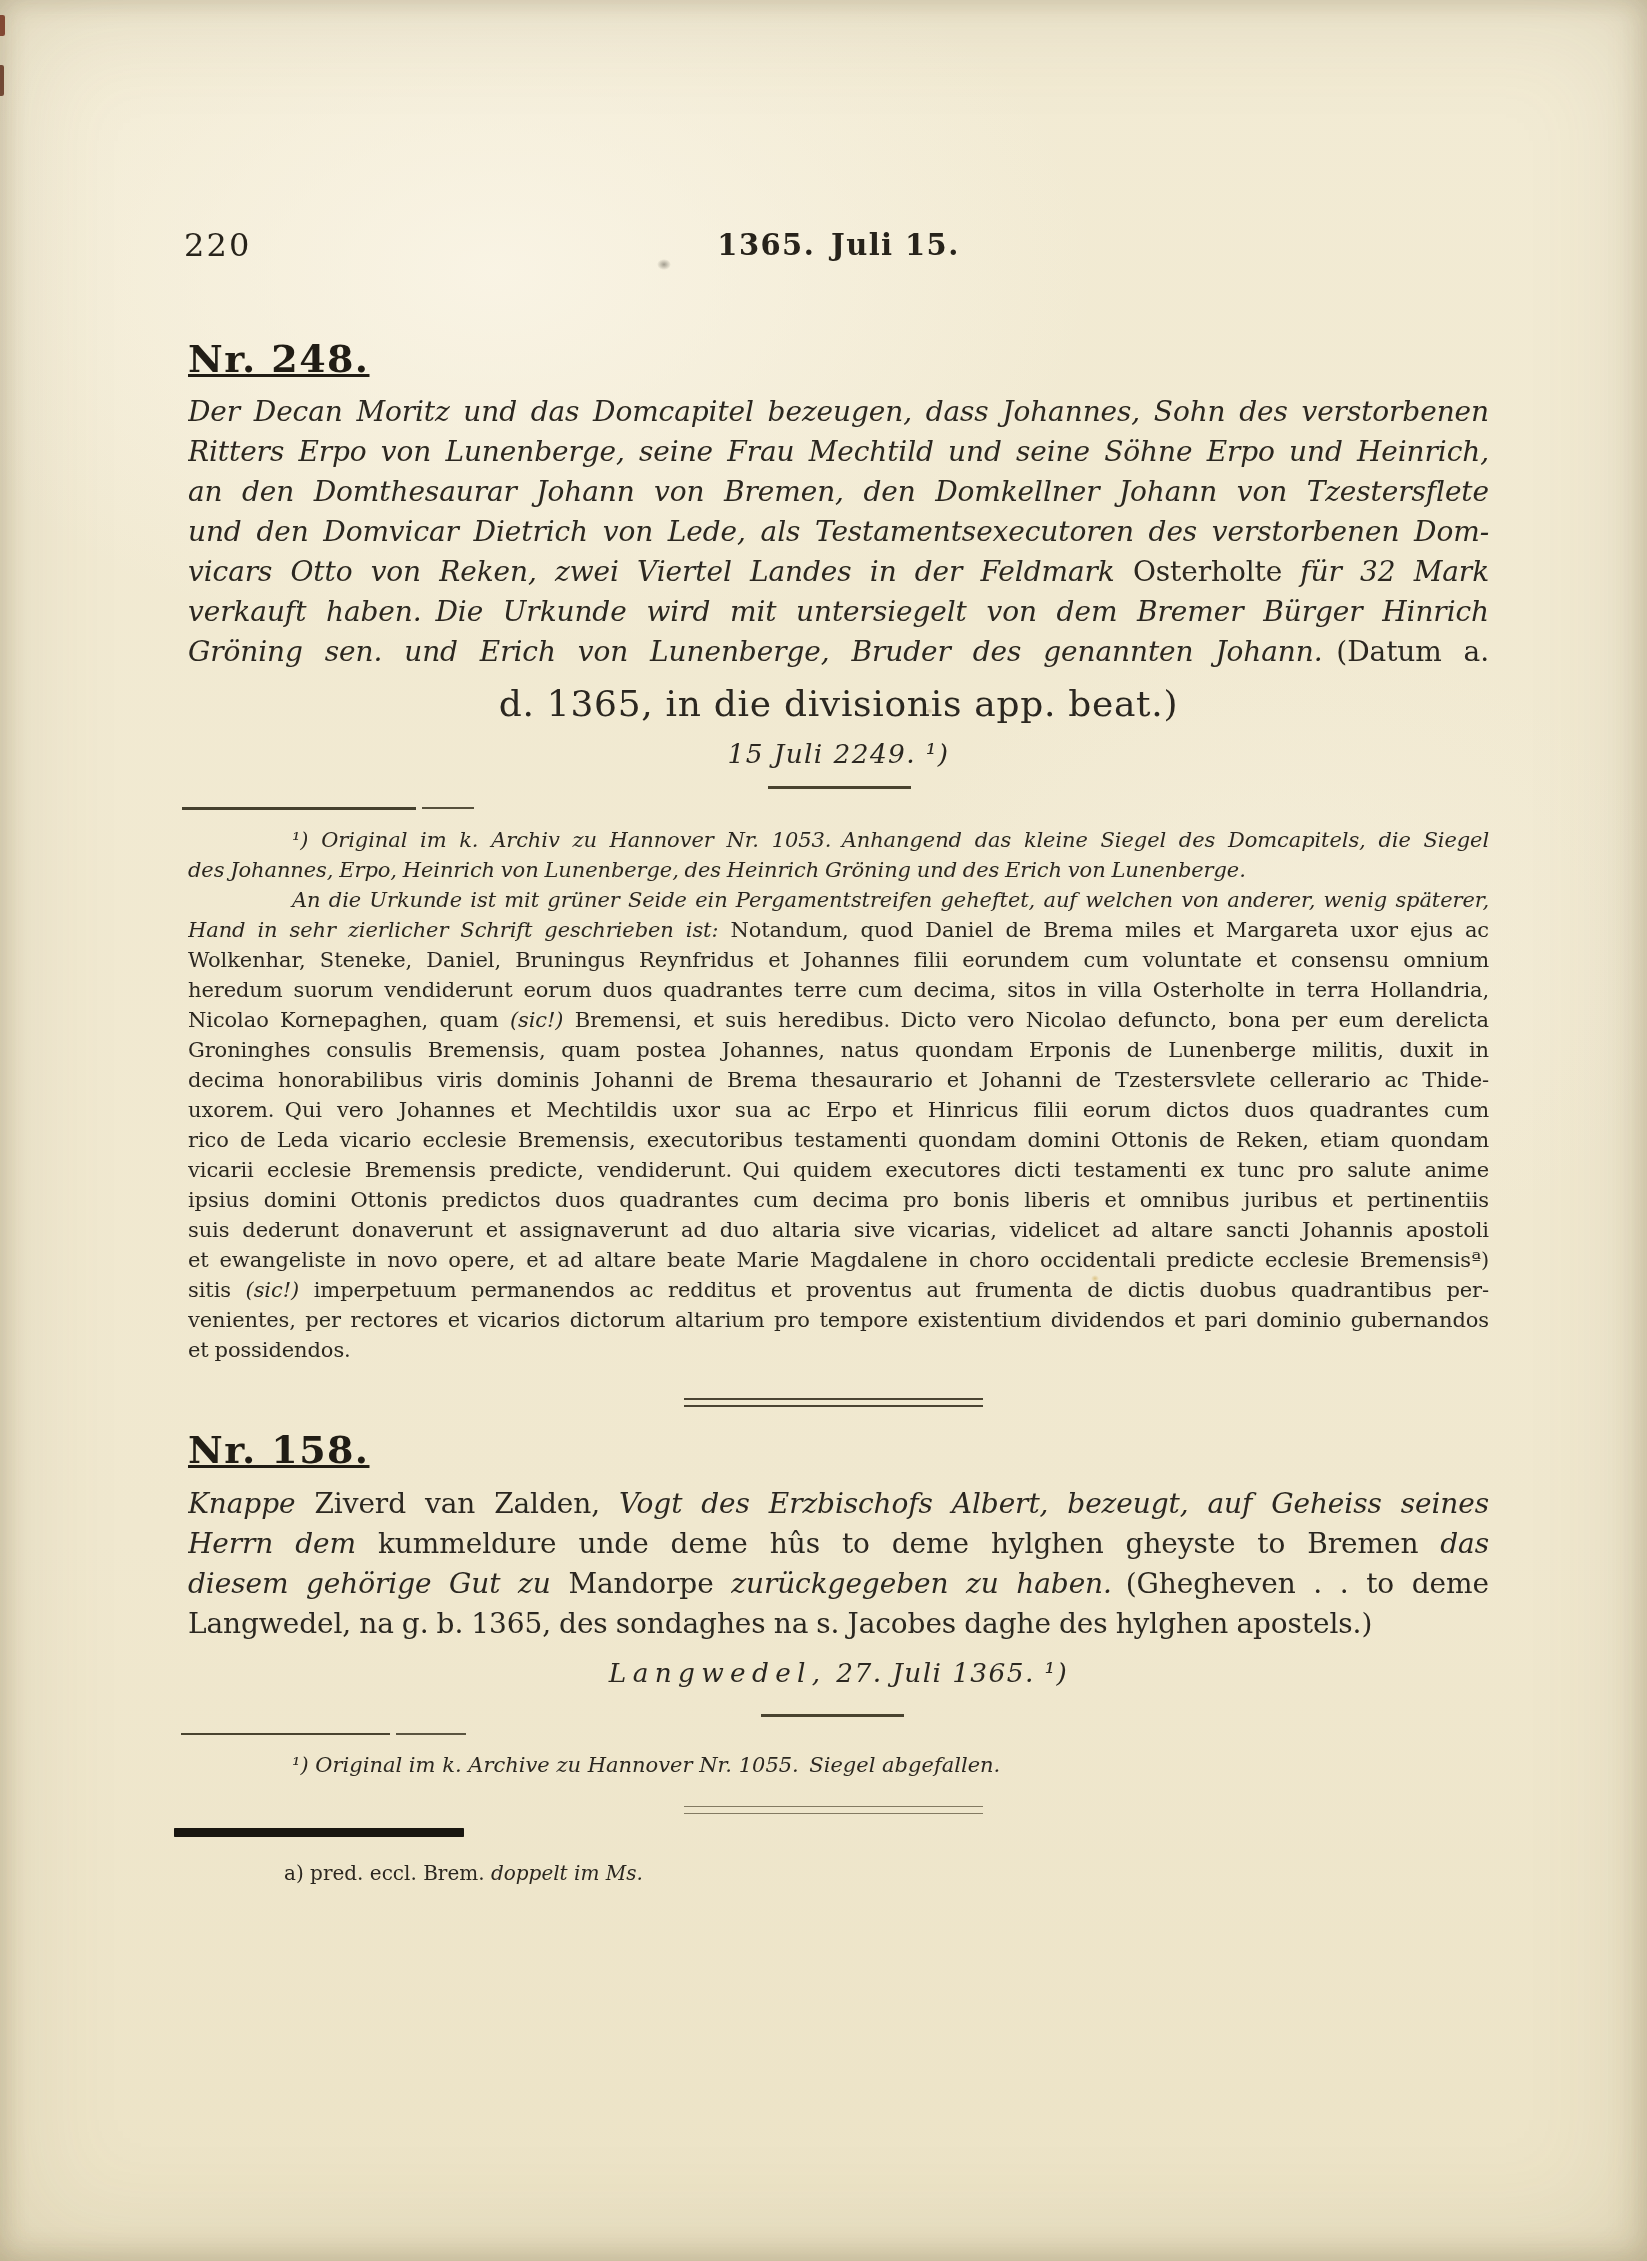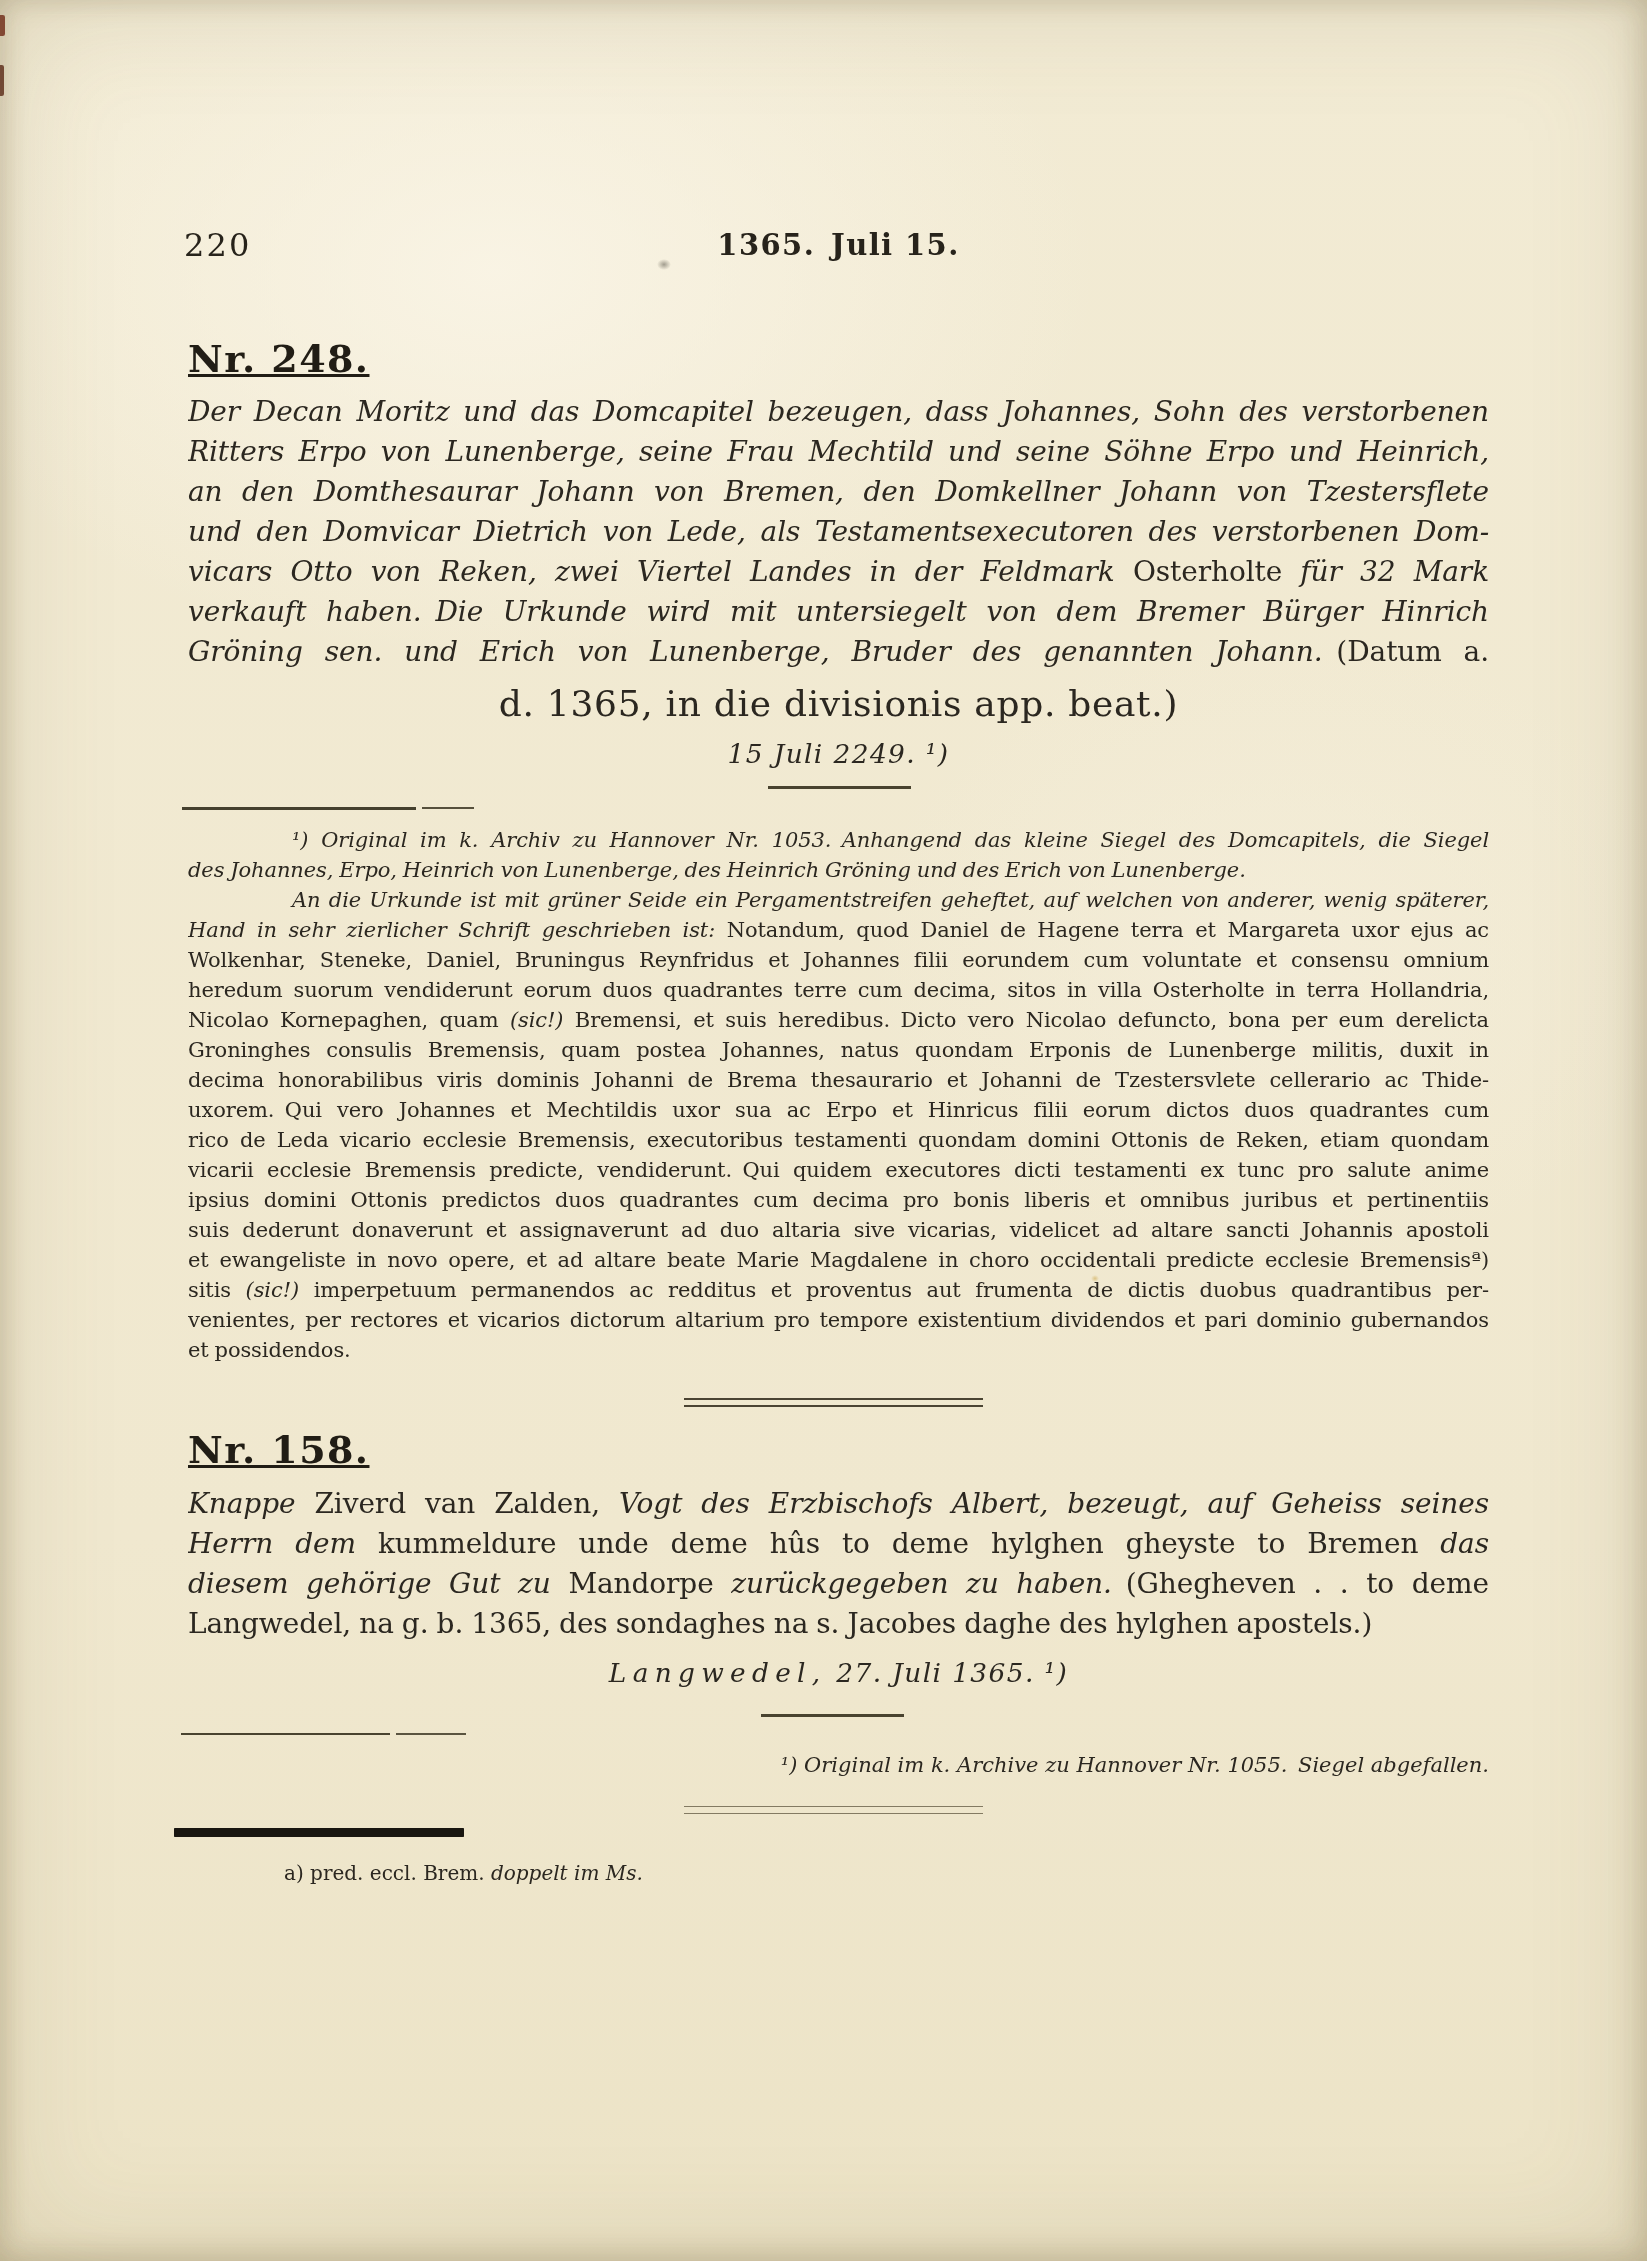--- a/index.html
+++ b/index.html
@@ -64,21 +64,21 @@
 
   .date249 {
     position:absolute; left:188px; width:1301px; top:1657px; text-align:center;
     font-size:26.4px; font-style:italic; line-height:31px;
   }
   .lsp { letter-spacing:6.3px; }
   .ls2 { letter-spacing:1.4px; }
 
   .fn249 {
     position:absolute; left:188px; width:1301px; top:1753px;
-    font-size:21px; line-height:25px; text-indent:104px; font-style:italic;text-align:right;
+    font-size:21px; line-height:25px; text-indent:104px; font-style:italic;
   }
   .notea {
     position:absolute; left:284px; top:1861px; font-size:20px; line-height:24px;
   }
 
   .rule-s { position:absolute; height:2.8px; background:#49432f; }
   .r1 { left:768px; top:786px; width:143px; }
   .r2 { left:761px; top:1714px; width:143px; }
 
   .seprule { position:absolute; display:flex; gap:6.3px; align-items:flex-start; }
@@ -139,21 +139,21 @@
   <div class="rule-s r1"></div>
   <div class="seprule sep1">
       <span class="sa"></span>
       <span class="sb"></span>
     </div>
 
   <div class="col fn248">
     <div class="row jline indent"><span class="it">¹) Original im k. Archiv zu Hannover Nr. 1053. Anhangend das kleine Siegel des Domcapitels, die Siegel</span></div>
     <div class="row jline leftlast"><span class="it">des Johannes, Erpo, Heinrich von Lunenberge, des Heinrich Gröning und des Erich von Lunenberge.</span></div>
     <div class="row jline indent"><span class="it">An die Urkunde ist mit grüner Seide ein Pergamentstreifen geheftet, auf welchen von anderer, wenig späterer,</span></div>
-    <div class="row jline"><span class="it">Hand in sehr zierlicher Schrift geschrieben ist: </span><span class="ro">Notandum, quod Daniel de Hagene terra et Margareta uxor ejus ac</span></div>
+    <div class="row jline"><span class="it">Hand in sehr zierlicher Schrift geschrieben ist: </span><span class="ro">Notandum, quod Daniel de Brema miles et Margareta uxor ejus ac</span></div>
     <div class="row jline"><span class="ro">Wolkenhar, Steneke, Daniel, Bruningus Reynfridus et Johannes filii eorundem cum voluntate et consensu omnium</span></div>
     <div class="row jline"><span class="ro">heredum suorum vendiderunt eorum duos quadrantes terre cum decima, sitos in villa Osterholte in terra Hollandria,</span></div>
     <div class="row jline"><span class="ro">Nicolao Kornepaghen, quam </span><span class="it">(sic!)</span><span class="ro"> Bremensi, et suis heredibus. Dicto vero Nicolao defuncto, bona per eum derelicta</span></div>
     <div class="row jline"><span class="ro">Groninghes consulis Bremensis, quam postea Johannes, natus quondam Erponis de Lunenberge militis, duxit in</span></div>
     <div class="row jline"><span class="ro">decima honorabilibus viris dominis Johanni de Brema thesaurario et Johanni de Tzestersvlete cellerario ac Thide-</span></div>
     <div class="row jline"><span class="ro">uxorem. Qui vero Johannes et Mechtildis uxor sua ac Erpo et Hinricus filii eorum dictos duos quadrantes cum</span></div>
     <div class="row jline"><span class="ro">rico de Leda vicario ecclesie Bremensis, executoribus testamenti quondam domini Ottonis de Reken, etiam quondam</span></div>
     <div class="row jline"><span class="ro">vicarii ecclesie Bremensis predicte, vendiderunt. Qui quidem executores dicti testamenti ex tunc pro salute anime</span></div>
     <div class="row jline"><span class="ro">ipsius domini Ottonis predictos duos quadrantes cum decima pro bonis liberis et omnibus juribus et pertinentiis</span></div>
     <div class="row jline"><span class="ro">suis dederunt donaverunt et assignaverunt ad duo altaria sive vicarias, videlicet ad altare sancti Johannis apostoli</span></div>

